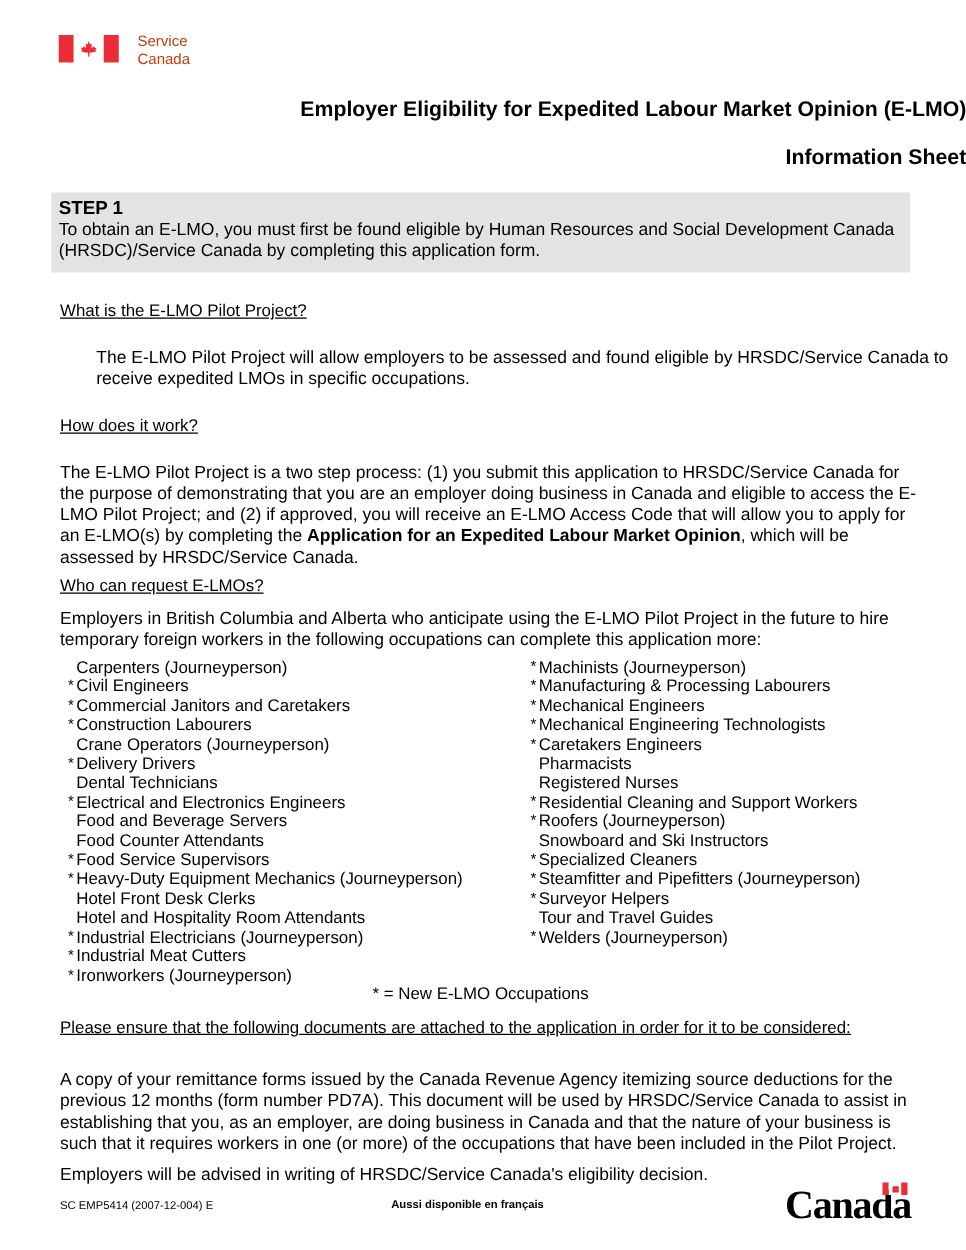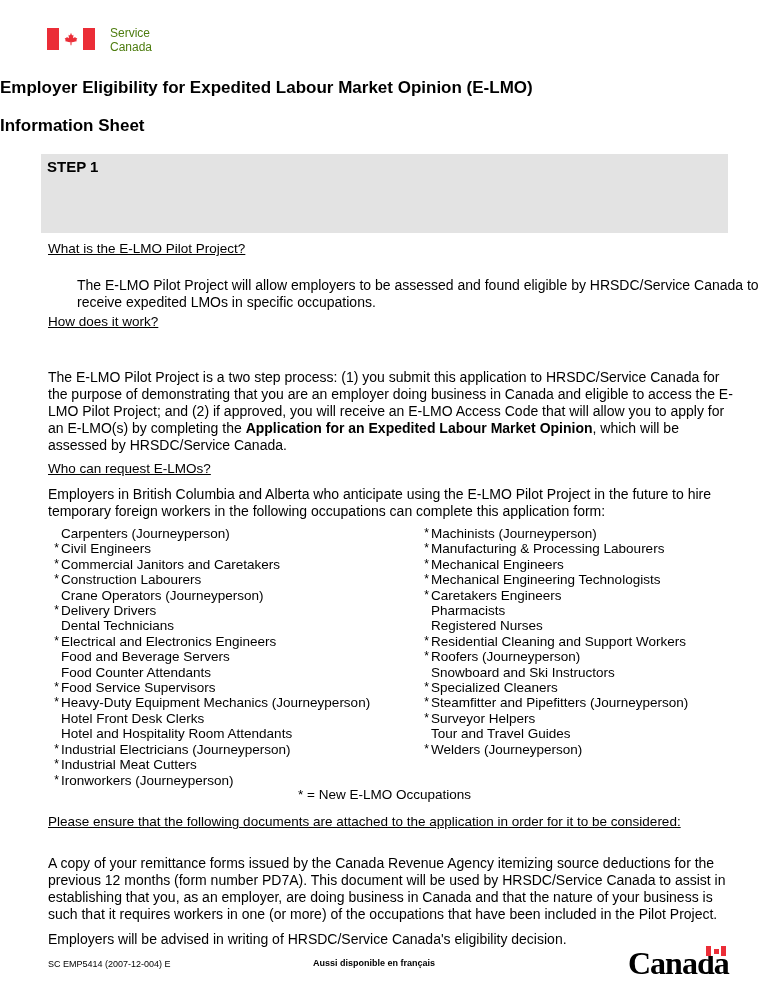--- a/index.html
+++ b/index.html
@@ -2,23 +2,23 @@
 <html><head>
 <meta charset="utf-8">
 <style>
   html, body { margin: 0; padding: 0; background: #ffffff; }
   body { width: 773px; height: 1000px; position: relative; overflow: hidden;
          font-family: "Liberation Sans", sans-serif; color: #000; }
   .abs { position: absolute; }
   .flag { left: 47px; top: 28px; width: 48px; height: 22px; display: flex; }
   .flag .bar { width: 12px; height: 22px; background: #eb2d37; }
   .flag .mid { width: 24px; height: 22px; background: #fff; display: flex; align-items: center; justify-content: center; }
-  .sig { left: 110px; top: 26px; font-size: 12px; line-height: 14px; color: #4d7c0f; }
-  .title { left: 0; width: 773px; text-align: left; font-weight: bold; font-size: 17px; }
-  .step { left: 41px; top: 154px; width: 687px; height: 79px; background: #e3e3e3; padding: 5px 6px; box-sizing: border-box; }
+  .sig { left: 110px; top: 26px; font-size: 12px; line-height: 14px; color: #c2410c; }
+  .title { left: 0; width: 773px; text-align: right; font-weight: bold; font-size: 17px; }
+  .step { left: 41px; top: 154px; width: 687px; height: 64px; background: #e3e3e3; padding: 5px 6px; box-sizing: border-box; }
   .step .h { font-weight: bold; font-size: 15px; line-height: 16px; }
   .step .t { font-size: 14px; line-height: 17px; }
   .sh { left: 48px; font-weight: normal; font-size: 13.5px; text-decoration: underline; }
   .p { left: 48px; width: 690px; font-size: 14px; line-height: 17px; }
   .list { font-size: 13.5px; line-height: 15.4px; }
   .list .row { display: flex; white-space: nowrap; }
   .list .star { width: 9px; text-align: right; padding-right: 2px; font-size: 12px; }
   .foot-code { left: 48px; top: 959px; font-size: 9px; }
   .foot-fr { left: 313px; top: 958px; font-size: 9px; font-weight: bold; }
   .wordmark { left: 628px; top: 945px; font-family: "Liberation Serif", serif; font-size: 32px; font-weight: bold; letter-spacing: -1px; }
@@ -41,30 +41,31 @@
 <div class="abs sig">
   <div>Service</div>
   <div>Canada</div>
 </div>
 
 <div class="abs title" style="top:78px;">Employer Eligibility for Expedited Labour Market Opinion (E-LMO)</div>
 <div class="abs title" style="top:116px;">Information Sheet</div>
 
 <div class="abs step">
   <div class="h">STEP 1</div>
+  <div class="t">To obtain an E-LMO, you must first be found eligible by Human Resources and Social Development Canada (HRSDC)/Service Canada by completing this application form.</div>
 </div>
 
 <div class="abs sh" style="top:241px;">What is the E-LMO Pilot Project?</div>
 <div class="abs p" style="top:277px;margin-left:29px;">The E-LMO Pilot Project will allow employers to be assessed and found eligible by HRSDC/Service Canada to receive expedited LMOs in specific occupations.</div>
 
-<div class="abs sh" style="top:314px;">How does it work?</div>
+<div class="abs sh" style="top:333px;">How does it work?</div>
 <div class="abs p" style="top:369px;"><span>The E-LMO Pilot Project is a two step process: (1) you submit this application to HRSDC/Service Canada for the purpose of demonstrating that you are an employer doing business in Canada and eligible to access the E-LMO Pilot Project; and (2) if approved, you will receive an E-LMO Access Code that will allow you to apply for an E-LMO(s) by completing the </span><b>Application for an Expedited Labour Market Opinion</b><span>, which will be assessed by HRSDC/Service Canada.</span></div>
 
 <div class="abs sh" style="top:461px;">Who can request E-LMOs?</div>
-<div class="abs p" style="top:486px;">Employers in British Columbia and Alberta who anticipate using the E-LMO Pilot Project in the future to hire temporary foreign workers in the following occupations can complete this application form:</div>
+<div class="abs p" style="top:486px;">Employers in British Columbia and Alberta who anticipate using the E-LMO Pilot Project in the future to hire temporary foreign workers in the following occupations can complete this application more:</div>
 
 <div class="abs list" style="left:50px; top:526px;" id="list-left">
     <div class="row">
       <span class="star"></span>
       <span>Carpenters (Journeyperson)</span>
     </div>
     <div class="row">
       <span class="star">*</span>
       <span>Civil Engineers</span>
     </div>

